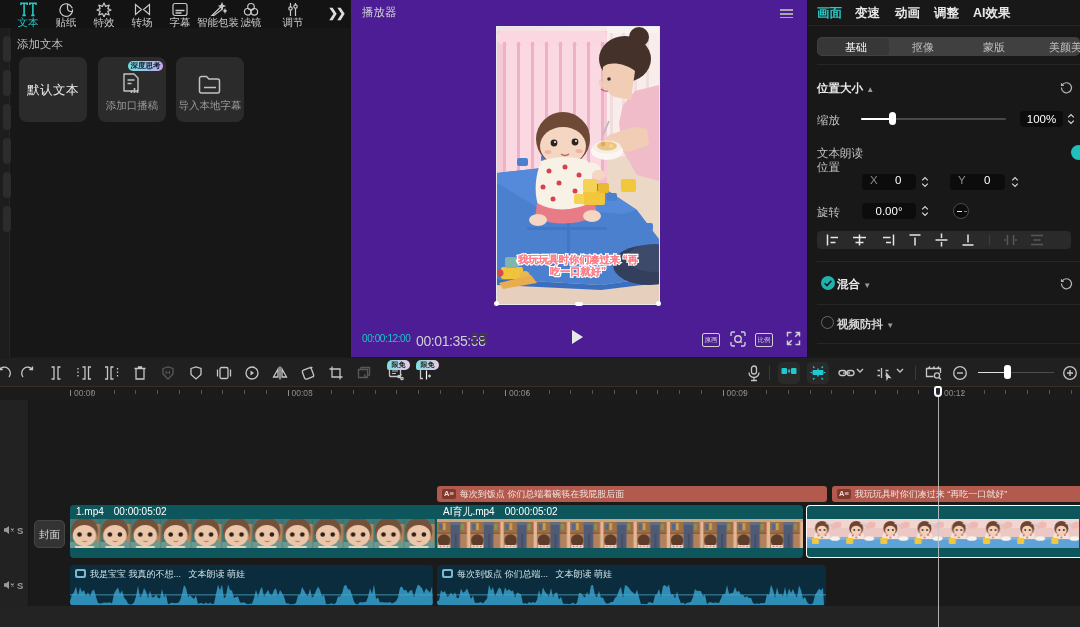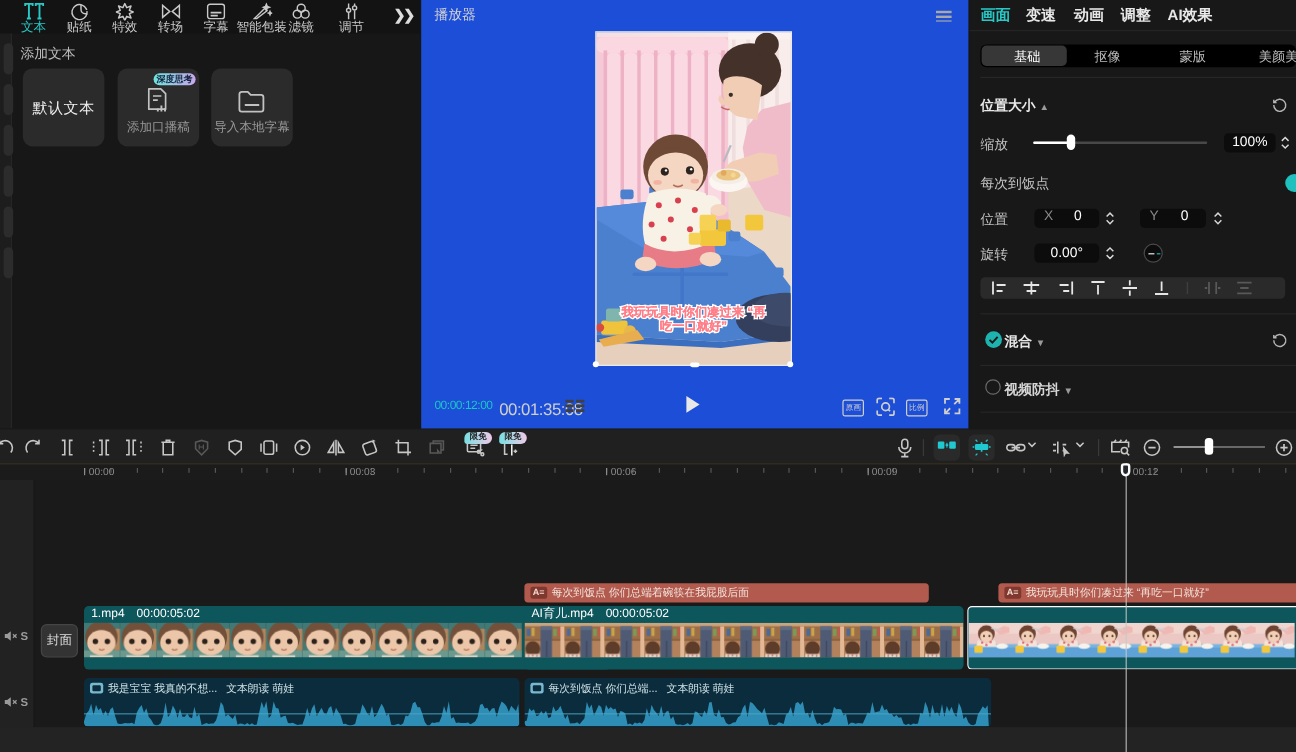--- a/index.html
+++ b/index.html
@@ -25,40 +25,40 @@
 .card .clb{position:absolute;width:100%;bottom:9px;font-size:10.5px;color:#989898;white-space:nowrap}
 #card1{left:19px}
 #card1 .big{position:absolute;width:100%;top:25px;font-size:12.5px;color:#efefef;letter-spacing:.5px}
 #card2{left:98px}
 #card3{left:176px}
 .badge{position:absolute;left:30px;top:4px;width:35px;height:10px;border-radius:5px;
   background:linear-gradient(90deg,#6fe2dd,#c9a6ee);color:#10233a;font-size:7.5px;line-height:10px;font-weight:bold;text-align:center}
 .cico{position:absolute;left:50%;top:15px;transform:translateX(-50%)}
 
 
-#player{position:absolute;left:351px;top:0;width:456px;height:402px;background:#1d4ed8}
+#player{position:absolute;left:351px;top:0;width:456px;height:402px;background:#4c1d95}
 #ptitle{position:absolute;left:11px;top:5px;font-size:11.5px;color:#d4d4d4}
 #pmenu{position:absolute;right:14px;top:7px;width:13px}
 #pmenu i{display:block;height:1.6px;background:#a8a8a8;margin:2.2px 0}
 #stage{position:absolute;left:146px;top:27px;width:162px;height:277px;background:#fff;outline:1.3px solid #e9e9e9}
 .hdl{position:absolute;width:5px;height:5px;background:#fff;border-radius:50%;z-index:5}
 #pctrl{position:absolute;left:0;top:325px;width:456px;height:28px}
 #tc1{position:absolute;left:11px;top:8px;font-size:10px;color:#18c9c4;letter-spacing:-.4px}
 #tc2{position:absolute;left:65px;top:8px;font-size:14px;color:#cfcfcf;letter-spacing:-.4px}
 #tcic{position:absolute;left:120px;top:8px;color:#3f3f3f}
 .play{position:absolute;left:221px;top:5px;width:0;height:0;border-left:11px solid #e8e8e8;border-top:7px solid transparent;border-bottom:7px solid transparent}
 .pric{position:absolute;top:6px;color:#cfcfcf}
 .boxt{font-size:6.5px;border:1px solid #cfcfcf;border-radius:2px;padding:1.5px 1.5px;color:#cfcfcf;letter-spacing:0}
 
 
 #rpanel{position:absolute;left:808px;top:0;width:272px;height:357px;background:#181818}
 .rtab{position:absolute;top:5px;font-size:12.5px;color:#e8e8e8;font-weight:bold}
 .rtab.act{color:#27c8c5}
 #rtabline{position:absolute;left:0;top:25px;width:272px;height:1px;background:#242424}
-#seg{position:absolute;left:9px;top:37px;width:263px;height:19px;background:#000000;border-radius:5px}
+#seg{position:absolute;left:9px;top:37px;width:263px;height:19px;background:#404040;border-radius:5px}
 #seg .on{position:absolute;left:1px;top:1px;width:71px;height:17px;background:#373737;border-radius:4px}
 #seg span{position:absolute;top:3px;font-size:11px;color:#bdbdbd;white-space:nowrap}
 #seg .on+span{color:#fff}
 .divh{position:absolute;left:9px;width:263px;height:1px;background:#262626}
 .rlabel{position:absolute;font-size:11.5px;color:#c2c2c2}
 .rlabel.bold{color:#e9e9e9;font-weight:bold}
 .reset{position:absolute;left:252px;width:13px;height:13px;color:#b5b5b5}
 .fld{position:absolute;height:16px;background:#0c0c0c;border-radius:4px;color:#fff;font-size:11.5px}
 .stp{position:absolute;width:13px;height:16px;color:#e0e0e0}
 .stp svg{margin:2px auto}
@@ -424,24 +424,24 @@
   <div class="abs" style="left:53px;top:118px;width:145px;height:2px;background:#484848;border-radius:1px"></div>
   <div class="abs" style="left:53px;top:118px;width:31px;height:2px;background:#fff;border-radius:1px"></div>
   <div class="abs" style="left:81px;top:112px;width:7px;height:13px;background:#fff;border-radius:3.5px"></div>
   <div class="fld" style="left:212px;top:111px;width:43px;text-align:center;line-height:16px">100%</div>
   <div class="stp" style="left:256px;top:111px">
         <svg width="8" height="12" viewBox="0 0 8 12">
           <path d="M1.2 4.4 4 1.6 6.8 4.4M1.2 7.6 4 10.4 6.8 7.6" fill="none" stroke="#d8d8d8" stroke-width="1.2"></path>
         </svg>
       </div>
 
-  <div class="rlabel" style="left:9px;top:146px">每次到饭点</div>
+  <div class="rlabel" style="left:9px;top:146px">文本朗读</div>
   <div class="abs" style="left:263px;top:145px;width:15px;height:15px;border-radius:50%;background:#1fc0bd"></div>
 
-  <div class="rlabel" style="left:9px;top:176px">位置</div>
+  <div class="rlabel" style="left:9px;top:160px">位置</div>
   <div class="fld" style="left:54px;top:174px;width:54px">
         <span style="position:absolute;left:8px;color:#8a8a8a">X</span>
         <span style="position:absolute;left:33px">0</span>
       </div>
   <div class="stp" style="left:110px;top:174px">
         <svg width="8" height="12" viewBox="0 0 8 12">
           <path d="M1.2 4.4 4 1.6 6.8 4.4M1.2 7.6 4 10.4 6.8 7.6" fill="none" stroke="#d8d8d8" stroke-width="1.2"></path>
         </svg>
       </div>
   <div class="fld" style="left:142px;top:174px;width:55px">
@@ -751,21 +751,21 @@
       <div class="thico" style="top:180px">
             <svg width="12" height="10" viewBox="0 0 12 10">
               <path d="M1 3.3v3.4h2L6 9V1L3 3.3z" fill="#9a9a9a"></path>
               <path d="M7.8 3.6l3 2.8M10.8 3.6l-3 2.8" stroke="#9a9a9a" stroke-width="1.1" fill="none"></path>
             </svg>
           </div>
       <div class="thS" style="top:180px">S</div>
     </div>
     <div id="cover">封面</div>
 
-    <div class="tclip" style="left:437px;width:337px"><span class="ab">A≡</span>每次到饭点 你们总端着碗筷在我屁股后面</div>
+    <div class="tclip" style="left:437px;width:390px"><span class="ab">A≡</span>每次到饭点 你们总端着碗筷在我屁股后面</div>
     <div class="tclip" style="left:832px;width:248px;border-radius:3px 0 0 3px"><span class="ab">A≡</span>我玩玩具时你们凑过来 “再吃一口就好”</div>
 
     <div class="vclip" style="left:70px;width:439px">
       <div class="thumbs">
             <svg width="365" height="29" viewBox="0 0 365 29">
               <defs>
                 <pattern id="p1" x="0" y="0" width="30.4" height="29" patternUnits="userSpaceOnUse">
                   <rect width="31" height="29" fill="#427976"></rect>
                   <rect x="0" y="23" width="31" height="6" fill="#6b998f"></rect>
                   <rect x="25" y="5" width="6" height="18" fill="#ad855e"></rect>

